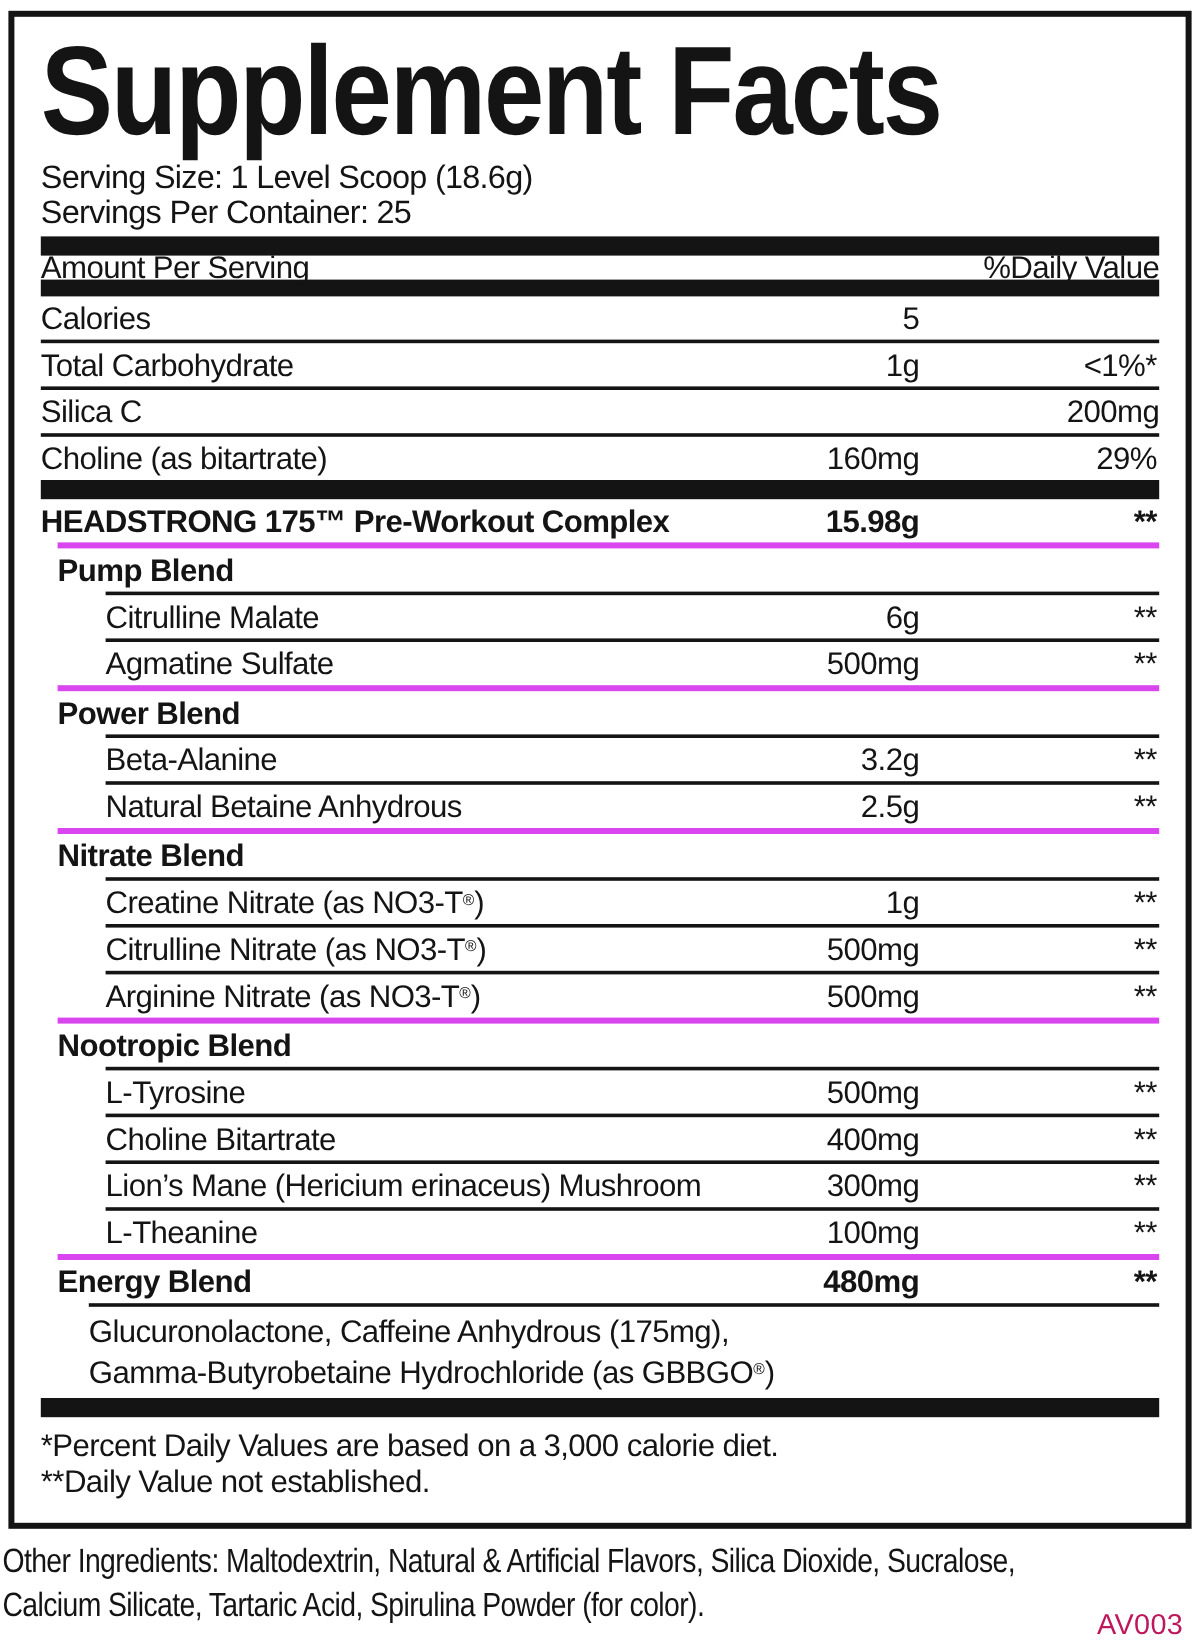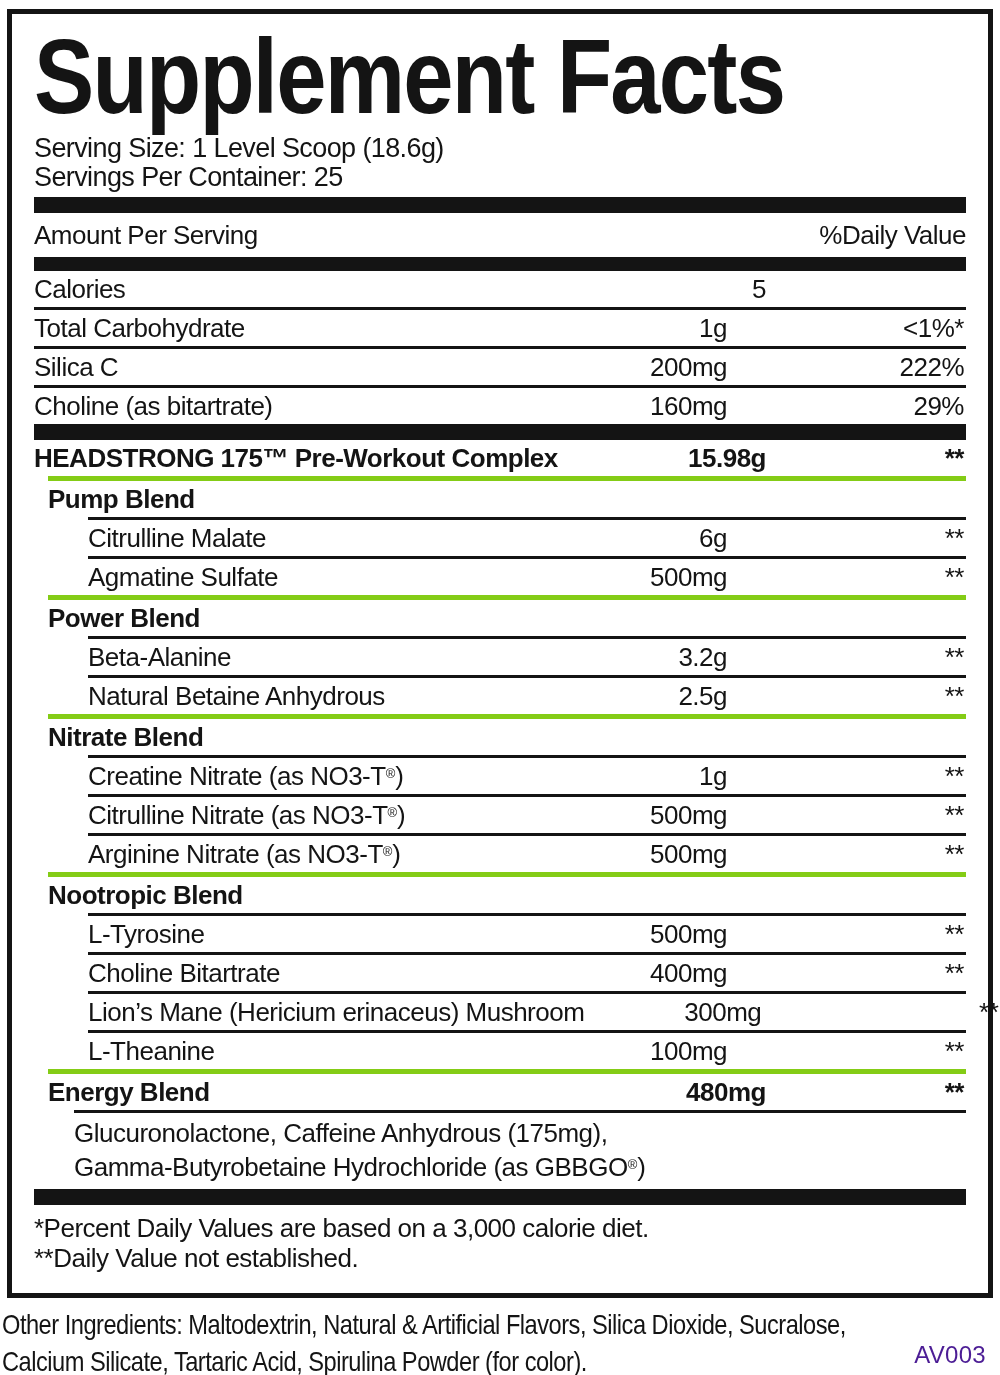--- a/index.html
+++ b/index.html
@@ -34,36 +34,36 @@
   }
   .bar { height: 16px; background: #141414; }
   .bar1 { margin-top: 5px; }
   .bar2 { height: 14px; }
   .thead {
     display: flex;
     justify-content: space-between;
     align-items: center;
     font-size: 26px;
     letter-spacing: -0.5px;
-    height: 44px;
+    height: 20px;
   }
   .row {
     display: flex;
     align-items: center;
     min-height: 36px;
     font-size: 26px;
     letter-spacing: -0.5px;
   }
   .row .cell-name { flex: 1 1 auto; padding-right: 8px; white-space: nowrap; }
   .row .cell-amt { flex: 0 0 130px; width: 130px; text-align: right; }
   .row .cell-dv  { flex: 0 0 198px; width: 198px; text-align: right; padding-right: 2px; }
   .ind1 { margin-left: 14px; }
   .ind2 { margin-left: 54px; }
-  .sep-thin  { border-top: 3px solid #141414; gap: 39px; }
-  .sep-group { border-top: 5px solid #84cc16; }
+  .sep-thin  { border-top: 3px solid #141414; }
+  .sep-group { border-top: 5px solid #d946ef; }
   .bold { font-weight: bold; }
   .desc {
     margin-left: 40px;
     border-top: 3px solid #141414;
     padding: 5px 0 6px 0;
     font-size: 26px;
     line-height: 31px;
     letter-spacing: -0.5px;
   }
   .footnotes { padding-top: 8px; font-size: 26px; line-height: 30px; letter-spacing: -0.5px; }
@@ -74,21 +74,21 @@
     letter-spacing: -0.6px;
     width: 1180px;
     transform: scaleX(0.845);
     transform-origin: 0 0;
     white-space: nowrap;
   }
   .code {
     position: absolute;
     right: 14px;
     bottom: 6px;
-    color: #4c1d95;
+    color: #be185d;
     font-size: 24px;
     letter-spacing: 0.3px;
   }
   sup.reg { font-size: 0.5em; vertical-align: 0.55em; letter-spacing: 0; }
 </style>
 </head>
 <body>
 
 <div class="panel">
   <div class="title">Supplement Facts</div>
@@ -114,21 +114,20 @@
         <span class="cell-dv"></span>
       </div>
       <div class="row ind0 sep-thin">
         <span class="cell-name fmt-sup">Total Carbohydrate</span>
         <span class="cell-amt">1g</span>
         <span class="cell-dv">&lt;1%*</span>
       </div>
       <div class="row ind0 sep-thin">
         <span class="cell-name fmt-sup">Silica C</span>
         <span class="cell-amt">200mg</span>
-        <span class="cell-dv">222%</span>
       </div>
       <div class="row ind0 sep-thin">
         <span class="cell-name fmt-sup">Choline (as bitartrate)</span>
         <span class="cell-amt">160mg</span>
         <span class="cell-dv">29%</span>
       </div>
       <div class="bar"></div>
       <div class="row ind0 bold">
         <span class="cell-name fmt-sup">HEADSTRONG 175™ Pre-Workout Complex</span>
         <span class="cell-amt">15.98g</span>

